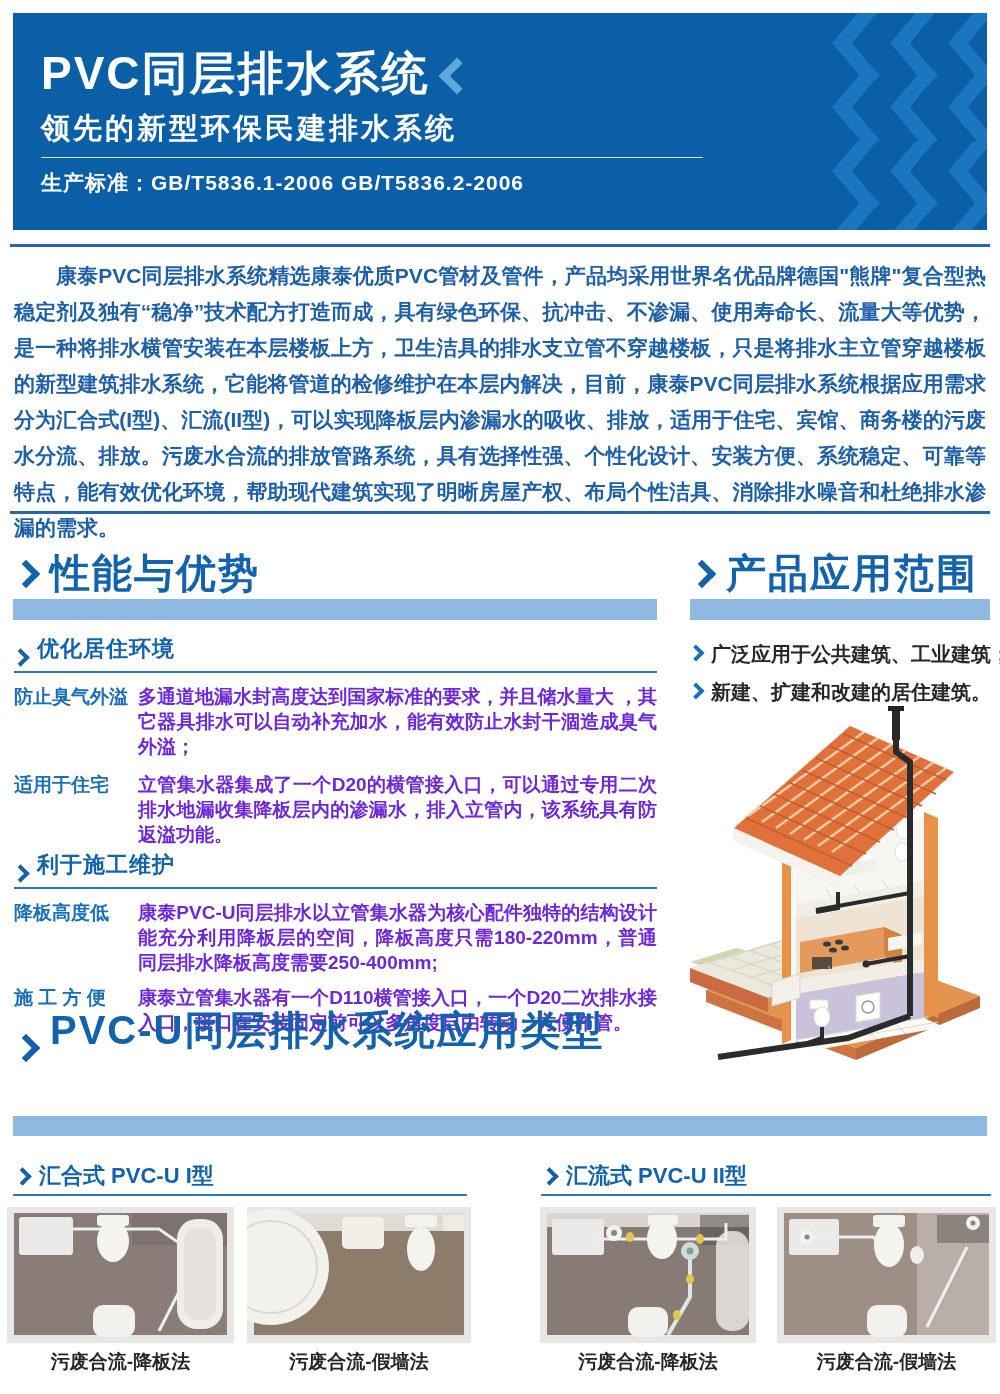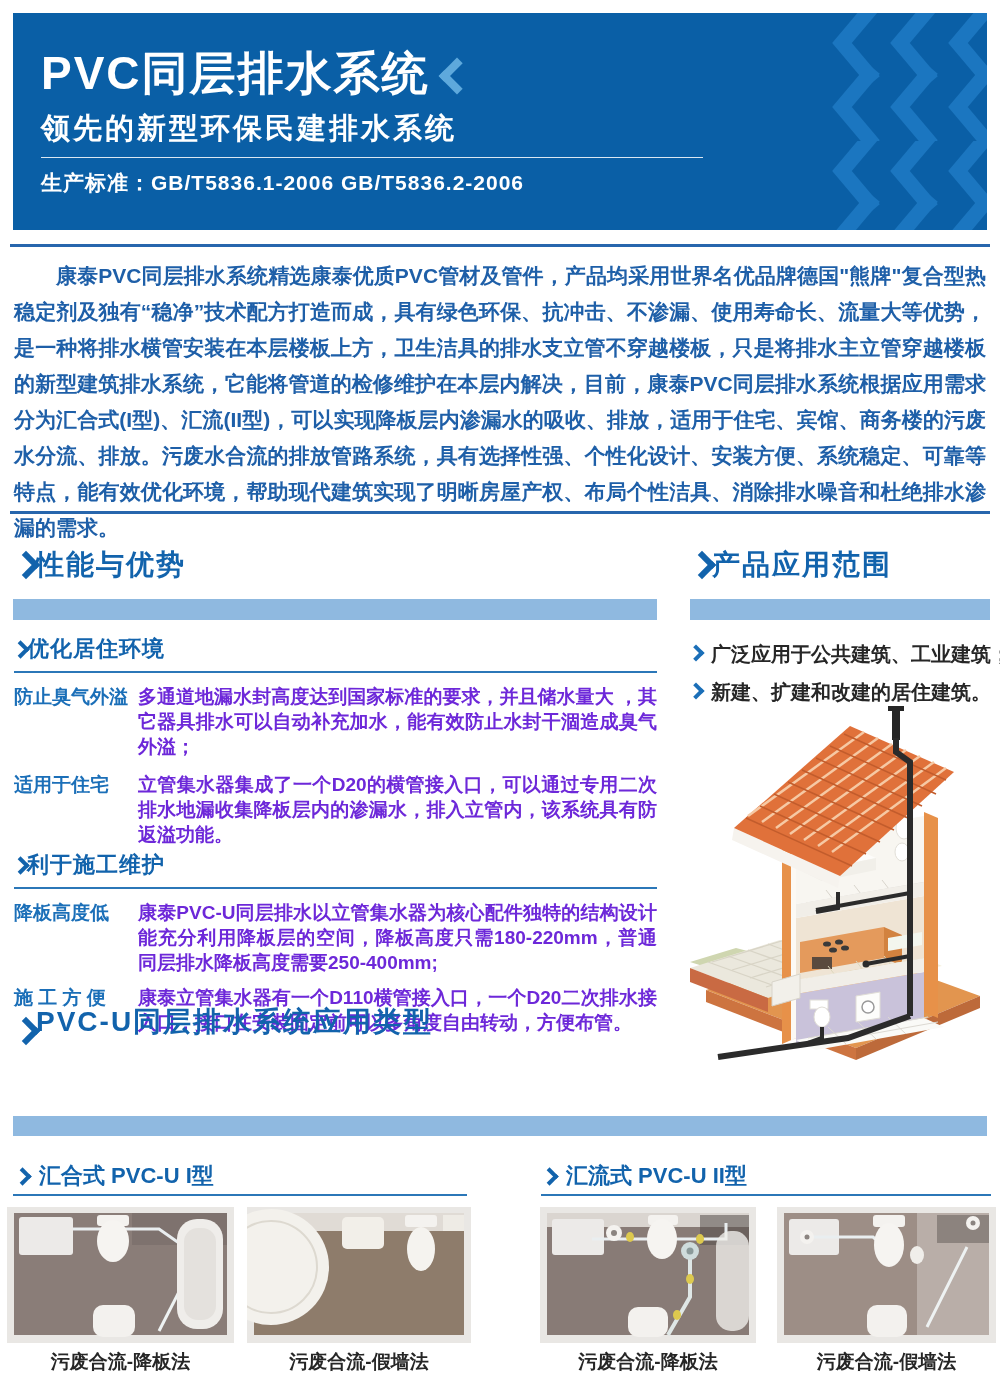--- a/index.html
+++ b/index.html
@@ -27,23 +27,23 @@
 
   
   .divider{left:10px;width:980px;height:3px;background:#2766ad;}
   .lightbar{height:21px;background:#8fb9e0;}
 
   
   .intro{left:14px;top:258px;width:972px;color:#1e5fa8;font-size:21px;line-height:36px;
          font-weight:bold;text-align:justify;text-indent:2em;}
 
   
-  .sec-head{display:flex;align-items:center;color:#1263ac;font-size:28px;font-weight:bold;
+  .sec-head{display:flex;align-items:center;gap:14px;color:#1263ac;font-size:40px;font-weight:bold;
             letter-spacing:2px;white-space:nowrap;}
-  .sub-head{display:flex;align-items:center;color:#1263ac;font-size:22px;font-weight:bold;
+  .sub-head{display:flex;align-items:flex-end;gap:10px;color:#1263ac;font-size:22px;font-weight:bold;
             letter-spacing:1px;}
   .sub-rule{height:2px;background:#2b77b8;margin-top:7px;}
 
   
   .items{margin-top:11px;}
   .item{display:flex;margin-bottom:13px;}
   .item-label{flex:none;width:124px;color:#1b6fb8;font-size:19px;line-height:25px;font-weight:bold;}
   .item-text{flex:1;color:#6d28d9;font-size:19px;line-height:25px;font-weight:bold;text-align:justify;}
 
   

